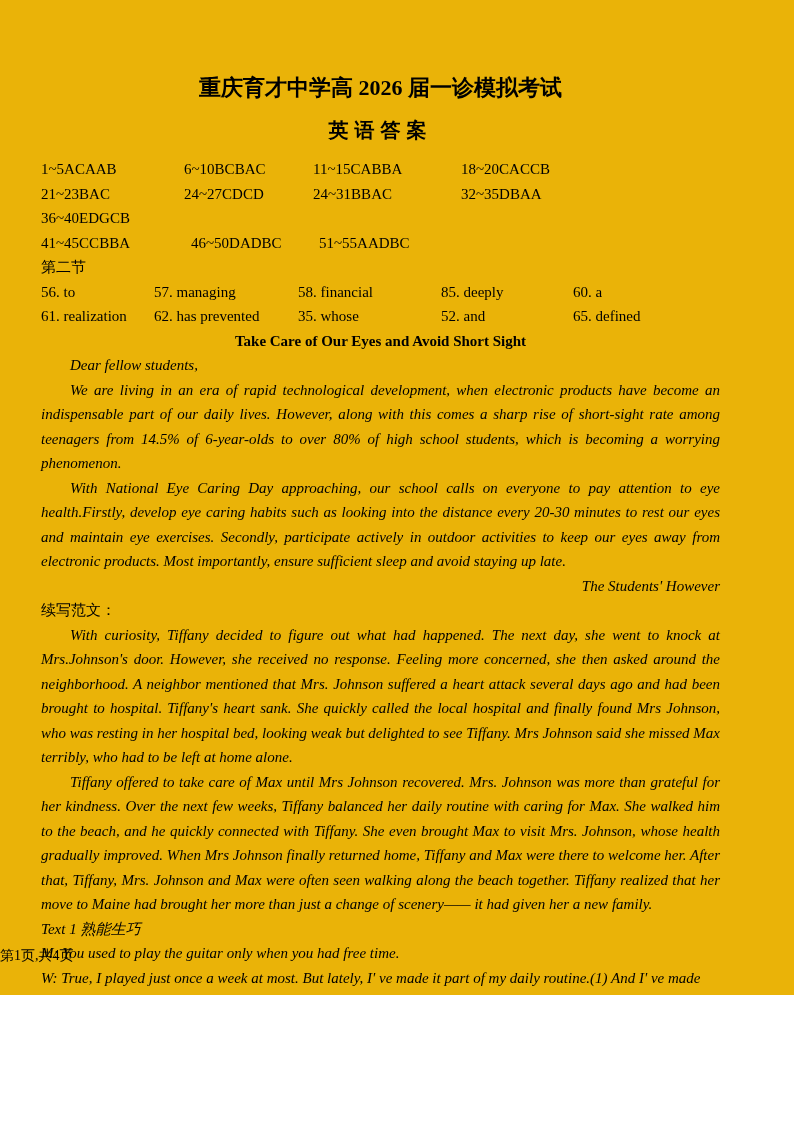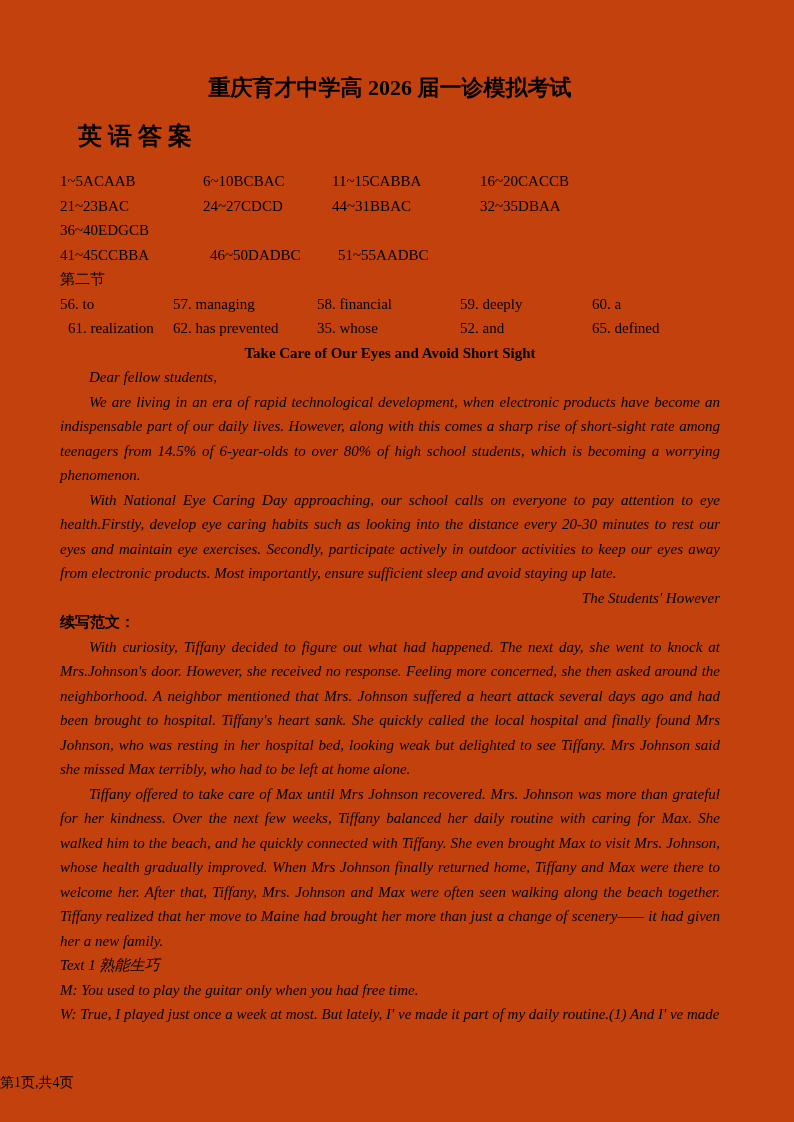--- a/index.html
+++ b/index.html
@@ -1,61 +1,61 @@
 <!DOCTYPE html>
 <html><head>
 <meta charset="utf-8">
 <style>
   html, body { margin: 0; padding: 0; background: #ffffff; }
   .page {
     position: relative;
     width: 794px;
-    height: 1122px;
+    height: 995px;
     margin: 0 auto;
-    background: #c2410c;
+    background: #eab308;
     color: #000000;
     font-family: "Liberation Serif", "DejaVu Serif", serif;
     font-size: 15px;
     line-height: 24.5px;
-    padding: 73px 74px 0 60px;
+    padding: 73px 74px 0 41px;
     box-sizing: border-box;
     overflow: hidden;
   }
   .doc-title {
     margin: 0 0 9px 0;
     font-size: 22px;
     line-height: 30px;
     font-weight: bold;
     text-align: center;
   }
   .doc-subtitle {
-    margin: 18px;
-    font-size: 24px;
+    margin: 12px;
+    font-size: 20px;
     line-height: 30px;
     font-weight: bold;
-    text-align: left;
+    text-align: center;
     letter-spacing: 6px;
   }
   .answers-block { margin-top: 11px; }
   .ans-row { position: relative; height: 24.5px; }
   .ans-row span { position: absolute; top: 0; white-space: nowrap; }
   .plain-line { margin: 0; }
   .essay-title {
     margin: 0;
     font-size: 15px;
     line-height: 24.5px;
     font-weight: bold;
     text-align: center;
   }
   p { margin: 0; font-style: italic; }
   .indent { text-indent: 29px; }
   .just { text-align: justify; }
   .right { text-align: right; }
   .center { text-align: center; }
-  .bold { font-weight: bold; }
+  .bold { font-weight: normal; }
   .footer {
     position: absolute;
     left: 0;
     right: 0;
     bottom: 30px;
     font-size: 14px;
     line-height: 18px;
   }
 </style>
 </head>
@@ -64,50 +64,50 @@
 <div class="page">
 
   <h1 class="doc-title">重庆育才中学高 2026 届一诊模拟考试</h1>
   <h2 class="doc-subtitle">英语答案</h2>
 
   <div class="answers-block">
     <div class="ans-row">
       <span style="left:0">1~5ACAAB</span>
       <span style="left:143px">6~10BCBAC</span>
       <span style="left:272px">11~15CABBA</span>
-      <span style="left:420px">16~20CACCB</span>
+      <span style="left:420px">18~20CACCB</span>
     </div>
     <div class="ans-row">
       <span style="left:0">21~23BAC</span>
       <span style="left:143px">24~27CDCD</span>
-      <span style="left:272px">44~31BBAC</span>
+      <span style="left:272px">24~31BBAC</span>
       <span style="left:420px">32~35DBAA</span>
     </div>
     <div class="ans-row">
       <span style="left:0">36~40EDGCB</span>
     </div>
     <div class="ans-row">
       <span style="left:0">41~45CCBBA</span>
       <span style="left:150px">46~50DADBC</span>
       <span style="left:278px">51~55AADBC</span>
     </div>
   </div>
 
   <div class="plain-line">第二节</div>
 
   <div>
     <div class="ans-row">
       <span style="left:0">56. to</span>
       <span style="left:113px">57. managing</span>
       <span style="left:257px">58. financial</span>
-      <span style="left:400px">59. deeply</span>
+      <span style="left:400px">85. deeply</span>
       <span style="left:532px">60. a</span>
     </div>
     <div class="ans-row">
-      <span style="left:8px">61. realization</span>
+      <span style="left:0">61. realization</span>
       <span style="left:113px">62. has prevented</span>
       <span style="left:257px">35. whose</span>
       <span style="left:400px">52. and</span>
       <span style="left:532px">65. defined</span>
     </div>
   </div>
 
   <h3 class="essay-title">Take Care of Our Eyes and Avoid Short Sight</h3>
 
   <p class="indent">Dear fellow students,</p>

